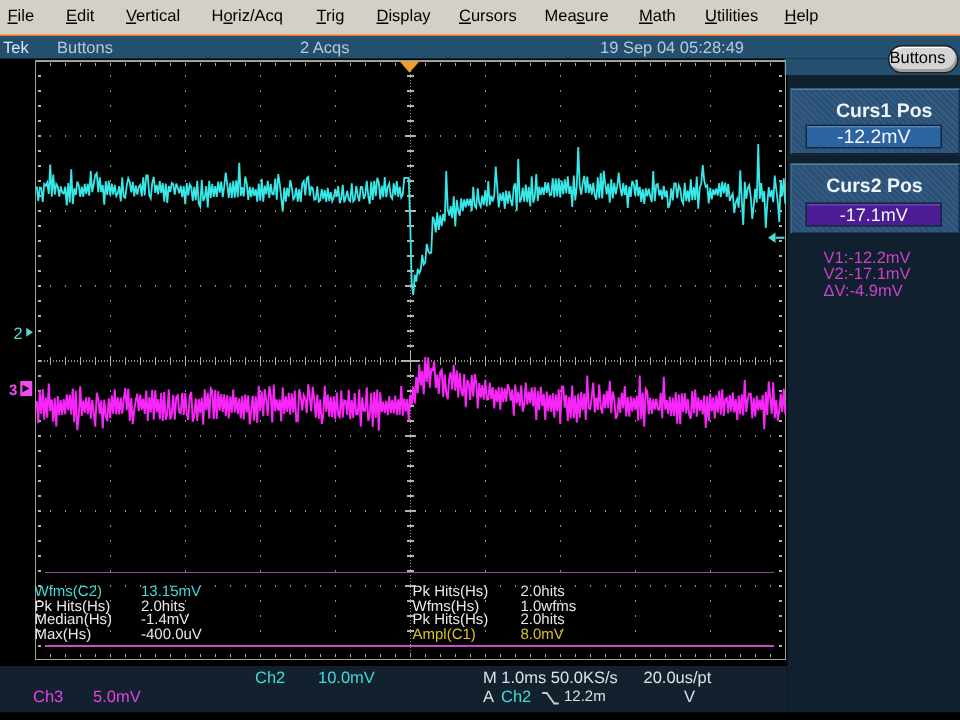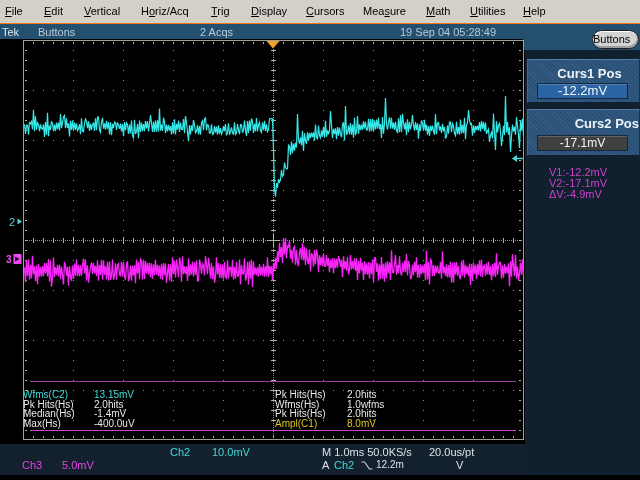--- a/index.html
+++ b/index.html
@@ -36,22 +36,22 @@
 <div class="ab" style="left:527px;top:59px;width:111px;height:42px;background:#2a5278;
      background-image:repeating-linear-gradient(45deg,rgba(255,255,255,.06) 0 1px,transparent 1px 3px);
      border-top:1px solid #527ea1;border-left:1px solid #40688c;border-right:1px solid #16324a;border-bottom:1px solid #0c1e30"></div>
 <div class="ab" style="left:527px;top:66px;width:125px;text-align:center;font-size:13px;font-weight:bold;color:#eef4fa">Curs1 Pos</div>
 <div class="ab" style="left:537px;top:83px;width:89px;height:14px;background:#2b64a0;border:1px solid #12283e;
      box-shadow:inset 0 1px 0 rgba(255,255,255,.18);color:#f2f6fa;font-size:13px;text-align:center;line-height:14px">-12.2mV</div>
 
 <div class="ab" style="left:527px;top:109px;width:111px;height:45px;background:#2a5278;
      background-image:repeating-linear-gradient(45deg,rgba(255,255,255,.06) 0 1px,transparent 1px 3px);
      border-top:1px solid #527ea1;border-left:1px solid #40688c;border-right:1px solid #16324a;border-bottom:1px solid #0c1e30"></div>
-<div class="ab" style="left:527px;top:116px;width:112px;text-align:right;font-size:13px;font-weight:bold;color:#eef4fa">Curs2 Pos</div>
-<div class="ab" style="left:537px;top:135px;width:89px;height:14px;background:#404040;border:1px solid #12283e;
+<div class="ab" style="left:527px;top:116px;width:112px;text-align:center;font-size:13px;font-weight:bold;color:#eef4fa">Curs2 Pos</div>
+<div class="ab" style="left:537px;top:135px;width:89px;height:14px;background:#4c1d95;border:1px solid #12283e;
      box-shadow:inset 0 1px 0 rgba(255,255,255,.18);color:#f2f6fa;font-size:12px;text-align:center;line-height:14px">-17.1mV</div>
 
 <div class="ab" style="left:549px;top:167px;font-size:11px;color:#cc42cc;line-height:11px">V1:-12.2mV<br>V2:-17.1mV<br>ΔV:-4.9mV</div>
 
 <div class="ab" style="left:0;top:444px;width:525px;height:31px;background:#13212e"></div>
 <div class="ab" style="left:0;top:475px;width:640px;height:5px;background:#000"></div>
 
 <svg class="ab" style="left:0;top:39px" width="525" height="402" viewBox="0 0 525 402">
   <g shape-rendering="crispEdges">
     <rect x="23.5" y="1.5" width="500" height="399" fill="none" stroke="#a2a294" stroke-width="1"></rect>

